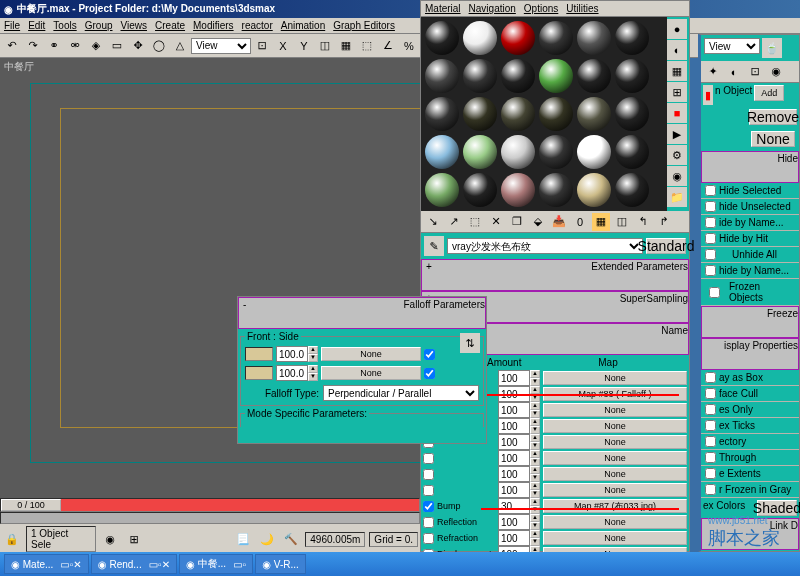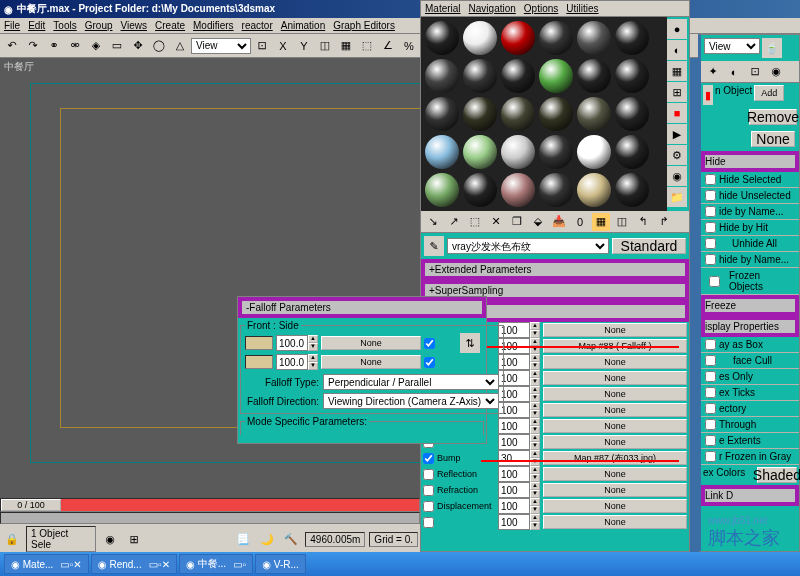--- a/index.html
+++ b/index.html
@@ -8,21 +8,21 @@
 .menubar{background:#d4d0c8;height:16px;display:flex;align-items:center;padding:0 4px;gap:8px;border-bottom:1px solid #808080}
 .menubar span{cursor:default}
 .toolbar{background:#d4d0c8;height:24px;display:flex;align-items:center;padding:2px;gap:1px;border-bottom:1px solid #808080}
 .tbtn{width:20px;height:20px;background:#d4d0c8;border:1px solid #d4d0c8;display:inline-flex;align-items:center;justify-content:center;font-size:11px}
 .viewport{background:#5a5a5a;position:relative}
 .vplabel{position:absolute;top:2px;left:4px;color:#ccc;font-size:10px}
 .vpframe{position:absolute;border:1px solid #008080}
 .vpframe2{position:absolute;border:1px solid #aa8833}
 select,input[type=text]{background:#fff;border:1px solid #808080;font-size:10px;height:16px}
 .panel{background:#14b8a6;border:1px solid #808080}
-.rollhdr{background:#c0c0c0;border:4px solid #a21caf;text-align:left;height:21px;line-height:14px;font-size:10px}
+.rollhdr{background:#c0c0c0;border:1px solid #a21caf;text-align:right;height:32px;line-height:14px;font-size:10px}
 .btn{background:#d4d0c8;border:1px outset #fff;padding:1px 6px;font-size:14px;height:16px;display:inline-flex;align-items:center;justify-content:center}
 .spinner{display:inline-flex;align-items:center}
 .spinner input{width:32px;text-align:left;padding-left:2px}
 .spud{width:10px;display:flex;flex-direction:column}
 .spud div{height:8px;background:#d4d0c8;border:1px outset #fff;font-size:6px;text-align:center;line-height:5px}
 .mapbtn{background:#d4d0c8;border:1px outset #fff;width:100px;height:14px;font-size:9px;text-align:center;line-height:12px}
 .ck{width:11px;height:11px}
 .maprow{display:flex;align-items:center;gap:3px;height:16px;padding:0 2px}
 .maprow .lbl{width:58px;font-size:9px}
 .redline{position:absolute;height:2px;background:red}
@@ -173,25 +173,30 @@
     <span class="tbtn">📥</span>
     <span class="tbtn">0</span>
     <span class="tbtn" style="background:#ffcc66">▦</span>
     <span class="tbtn">◫</span>
     <span class="tbtn">↰</span>
     <span class="tbtn">↱</span>
   </div>
   <div style="display:flex;gap:3px;padding:3px;align-items:center">
     <span class="tbtn">✎</span>
     <select style="flex:1"><option>vray沙发米色布纹</option></select>
-    <button class="btn" style="width:74px">Standard</button>
+    <button class="btn" style="width:40px">Standard</button>
   </div>
   <div class="rollhdr"><span style="float:left;padding-left:4px">+</span><span>Extended Parameters</span></div>
   <div class="rollhdr"><span style="float:left;padding-left:4px">+</span><span>SuperSampling</span></div>
   <div class="rollhdr"><span style="float:left;padding-left:4px">-</span><span>Name</span></div>
+  <div style="display:flex;padding:2px 4px;font-size:9px">
+    <span style="width:62px"></span>
+    <span style="width:44px">Amount</span>
+    <span style="flex:1;text-align:center">Map</span>
+  </div>
   <div id="maprows" style="position:relative">
     <div class="redline" style="top:24px;left:60px;width:198px"></div>
     <div class="redline" style="top:138px;left:60px;width:198px"></div>
   <div class="maprow">
         <input type="checkbox" class="ck" style="">
         <span class="lbl"></span>
         <span class="spinner">
           <input type="text" value="100" style="">
           <span class="spud">
             <div>▲</div>
@@ -373,24 +378,20 @@
           </span>
         </span>
       <button class="btn mapbtn" style="width:100px">None</button>
       <input type="checkbox" class="ck" checked="" style="">
       <span class="tbtn" style="position:absolute;right:6px;top:36px">⇅</span>
     </div>
     <div style="display:flex;align-items:center;gap:4px;margin-top:4px">
       <span style="width:74px;text-align:right">Falloff Type:</span>
       <select style="flex:1"><option>Perpendicular / Parallel</option></select>
     </div>
-    <div style="display:flex;align-items:center;gap:4px;margin-top:3px">
-      <span style="width:74px;text-align:right">Falloff Direction:</span>
-      <select style="flex:1"><option>Viewing Direction (Camera Z-Axis)</option></select>
-    </div>
   </fieldset>
   <fieldset style="border-bottom:none">
     <legend>Mode Specific Parameters:</legend>
   </fieldset>
 </div>
 
 <div class="panel" style="position:absolute;right:0;top:34px;width:102px;height:518px;border-left:3px solid #3a6ea5">
   <div style="display:flex;gap:2px;padding:3px">
     <select style="width:56px"><option>View</option></select>
     <span class="tbtn">🍵</span>
@@ -439,21 +440,21 @@
       <div style="padding: 2px 8px; display: flex; align-items: center; gap: 9px; border-bottom: 1px solid rgb(184, 180, 172); font-size: 9px;">
         <input type="checkbox" class="ck" style="">
         <span>Frozen Objects</span>
       </div>
       <div class="rollhdr">Freeze</div>
       <div class="rollhdr">isplay Properties</div>
       <div style="padding: 2px 4px; display: flex; align-items: center; gap: 3px; border-bottom: 1px solid rgb(184, 180, 172); font-size: 9px;">
         <input type="checkbox" class="ck" style="">
         <span>ay as Box</span>
       </div>
-      <div style="padding: 2px 4px; display: flex; align-items: center; gap: 17px; border-bottom: 1px solid rgb(184, 180, 172); font-size: 9px;">
+      <div style="padding: 2px 4px; display: flex; align-items: center; gap: 3px; border-bottom: 1px solid rgb(184, 180, 172); font-size: 9px;">
         <input type="checkbox" class="ck" style="">
         <span>face Cull</span>
       </div>
       <div style="padding: 2px 4px; display: flex; align-items: center; gap: 3px; border-bottom: 1px solid rgb(184, 180, 172); font-size: 9px;">
         <input type="checkbox" class="ck" style="">
         <span>es Only</span>
       </div>
       <div style="padding: 2px 4px; display: flex; align-items: center; gap: 3px; border-bottom: 1px solid rgb(184, 180, 172); font-size: 9px;">
         <input type="checkbox" class="ck" style="">
         <span>ex Ticks</span>

